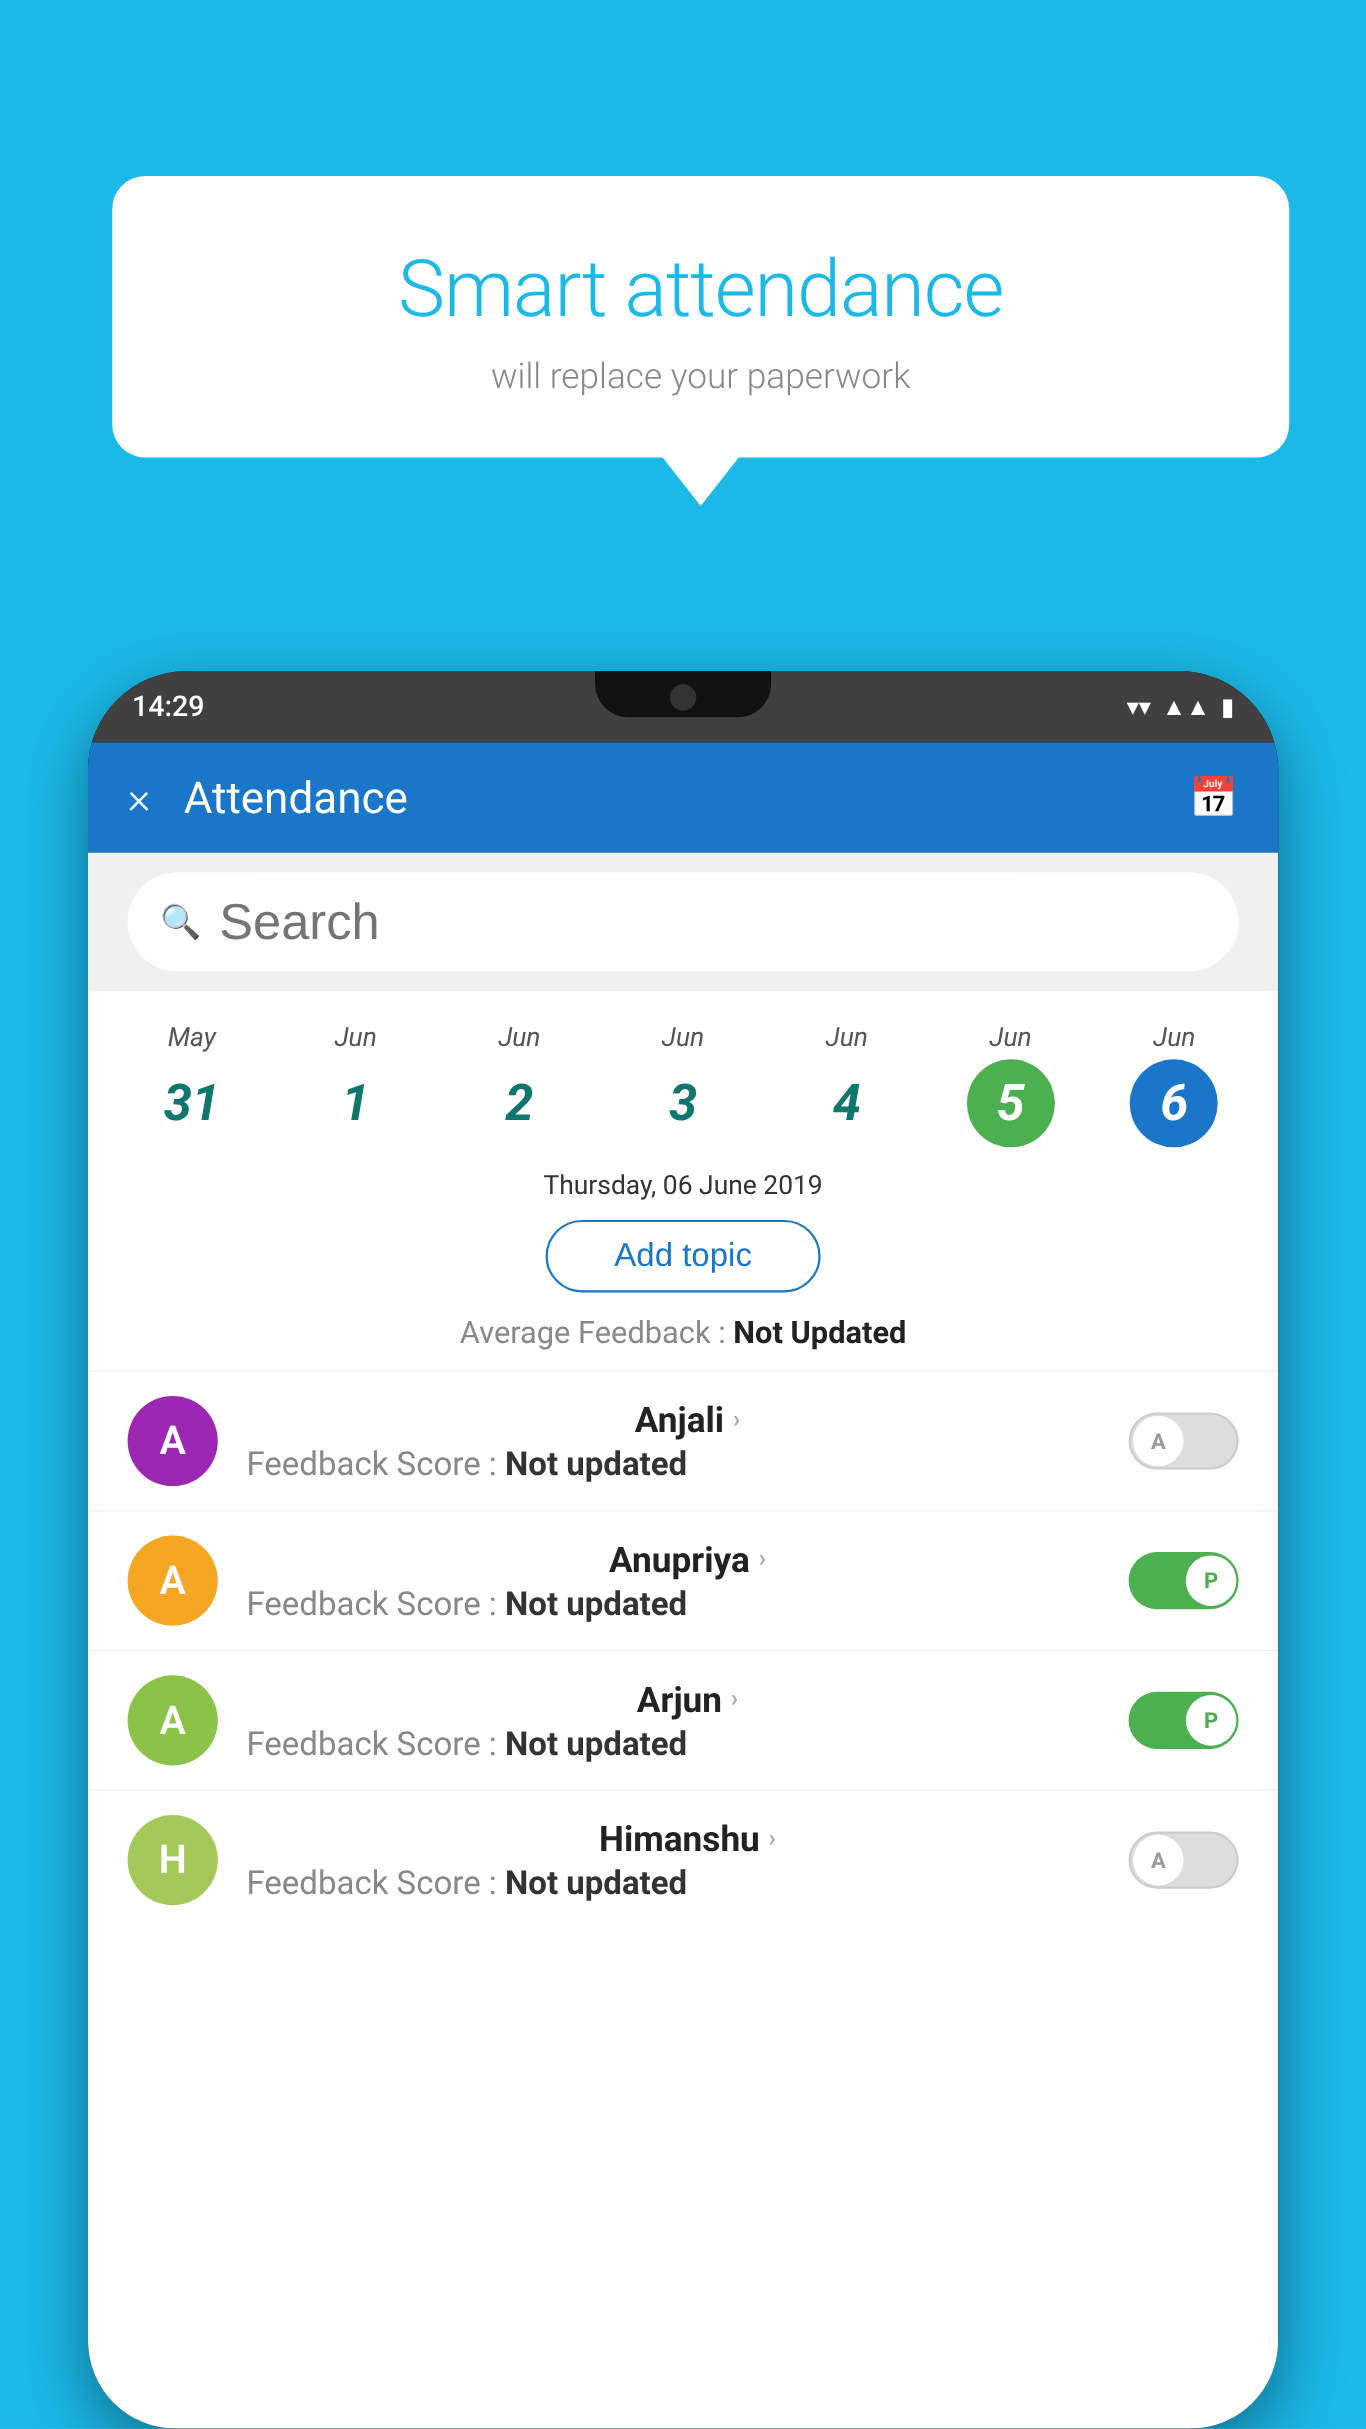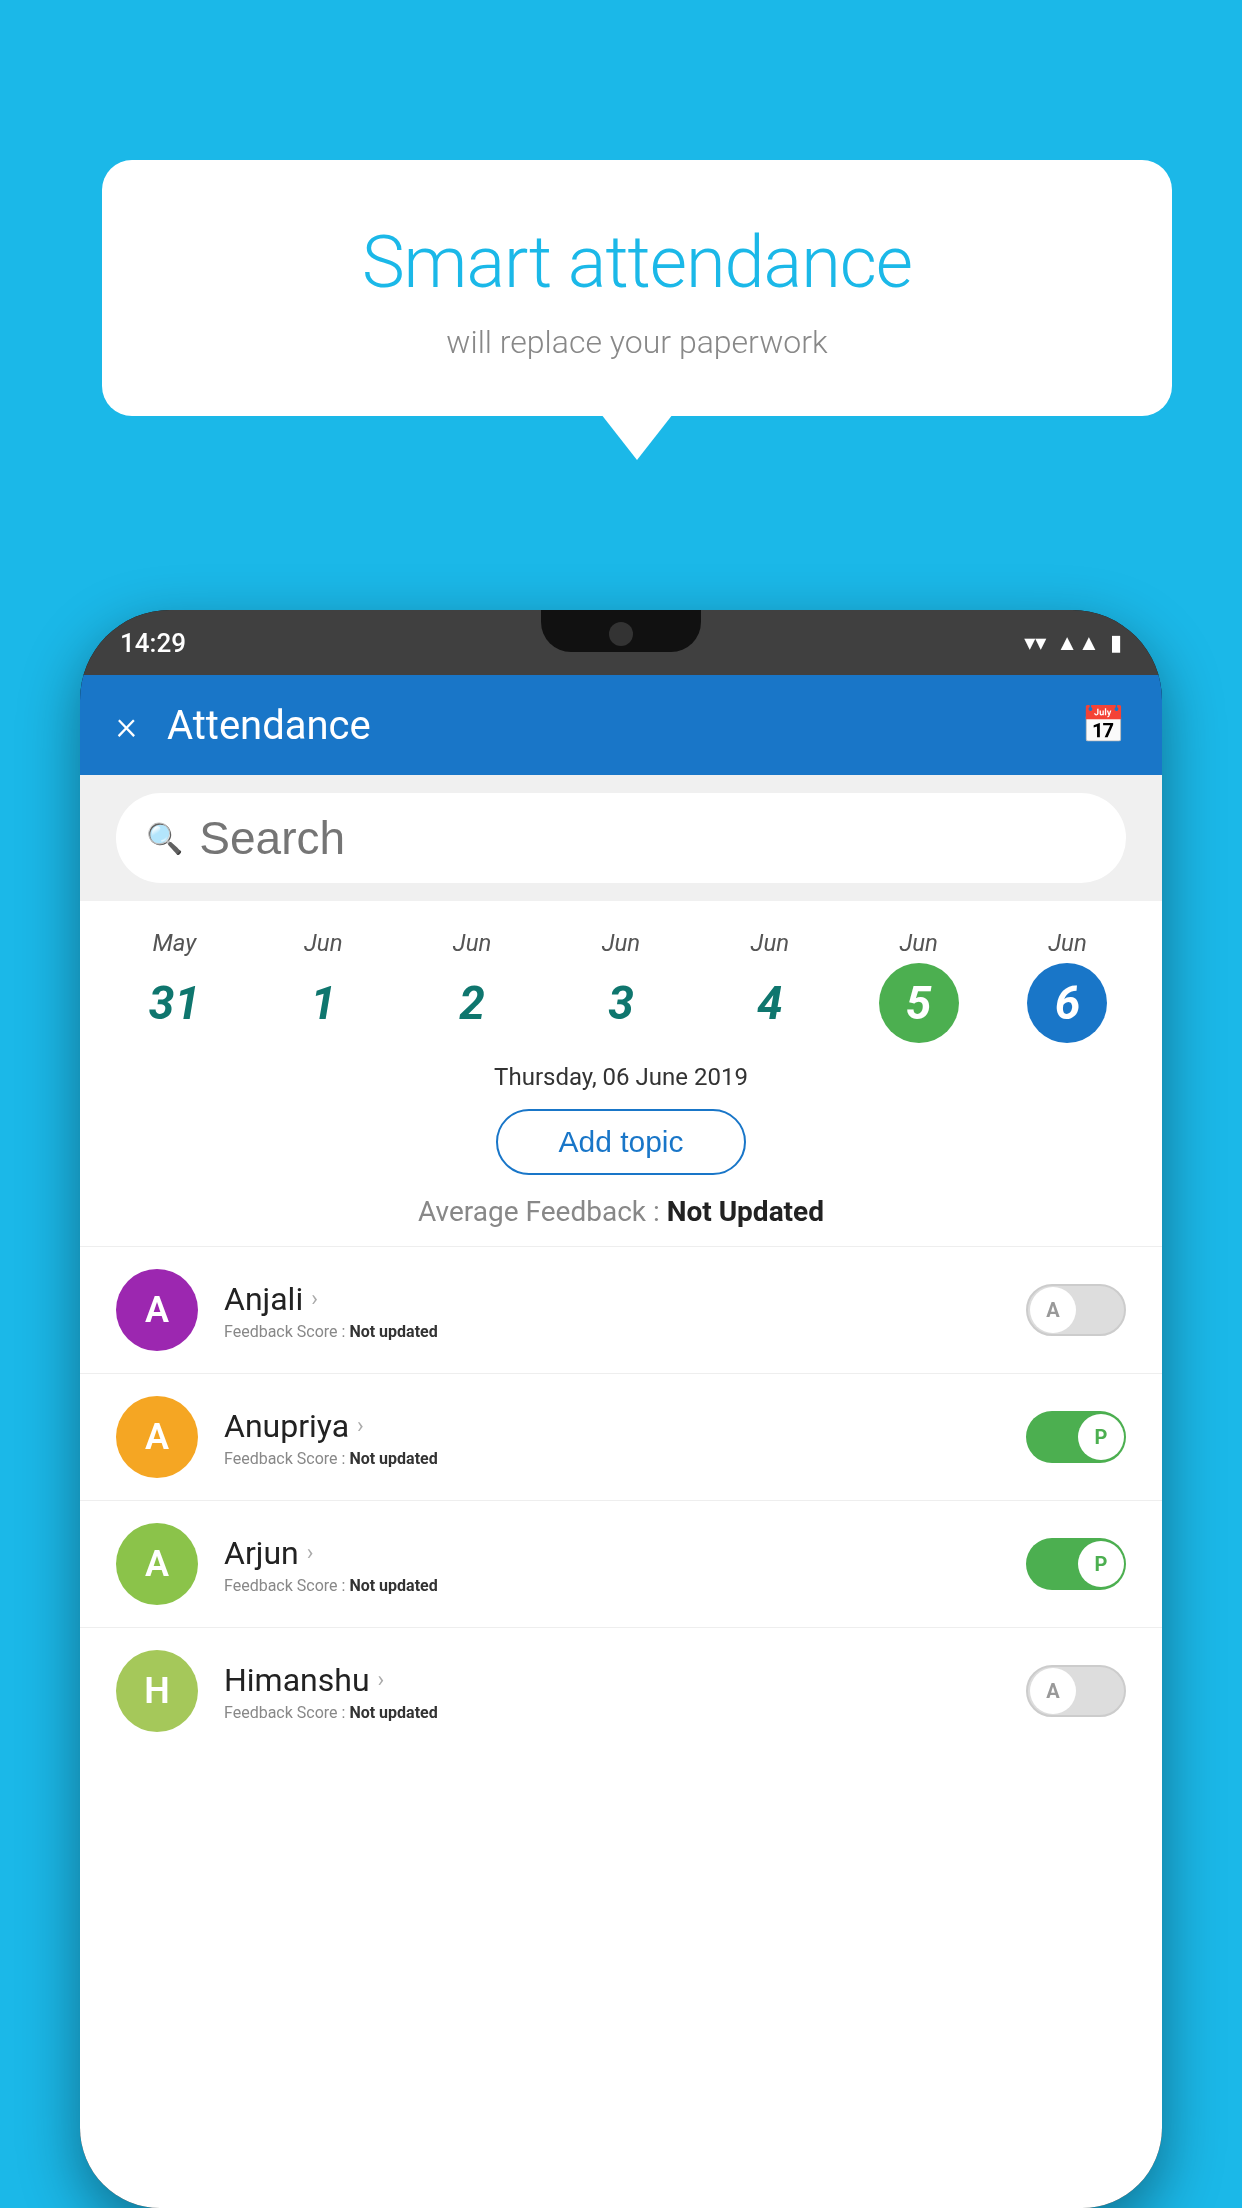--- a/index.html
+++ b/index.html
@@ -276,31 +276,32 @@
       color: white;
       flex-shrink: 0;
       margin-right: 26px;
     }
     .student-info {
       flex: 1;
     }
     .student-name {
       font-size: 32px;
       color: #222;
-      font-weight: 400;
+      font-weight: 700;
       display: flex;
       align-items: center;
       gap: 8px;
+      justify-content: center;
     }
     .student-name-chevron {
       font-size: 22px;
       color: #aaa;
     }
     .student-feedback {
-      font-size: 16px;
+      font-size: 30px;
       color: #888;
       margin-top: 4px;
     }
     .student-feedback strong {
       color: #333;
     }
 
     
     .toggle-switch {
       width: 100px;

